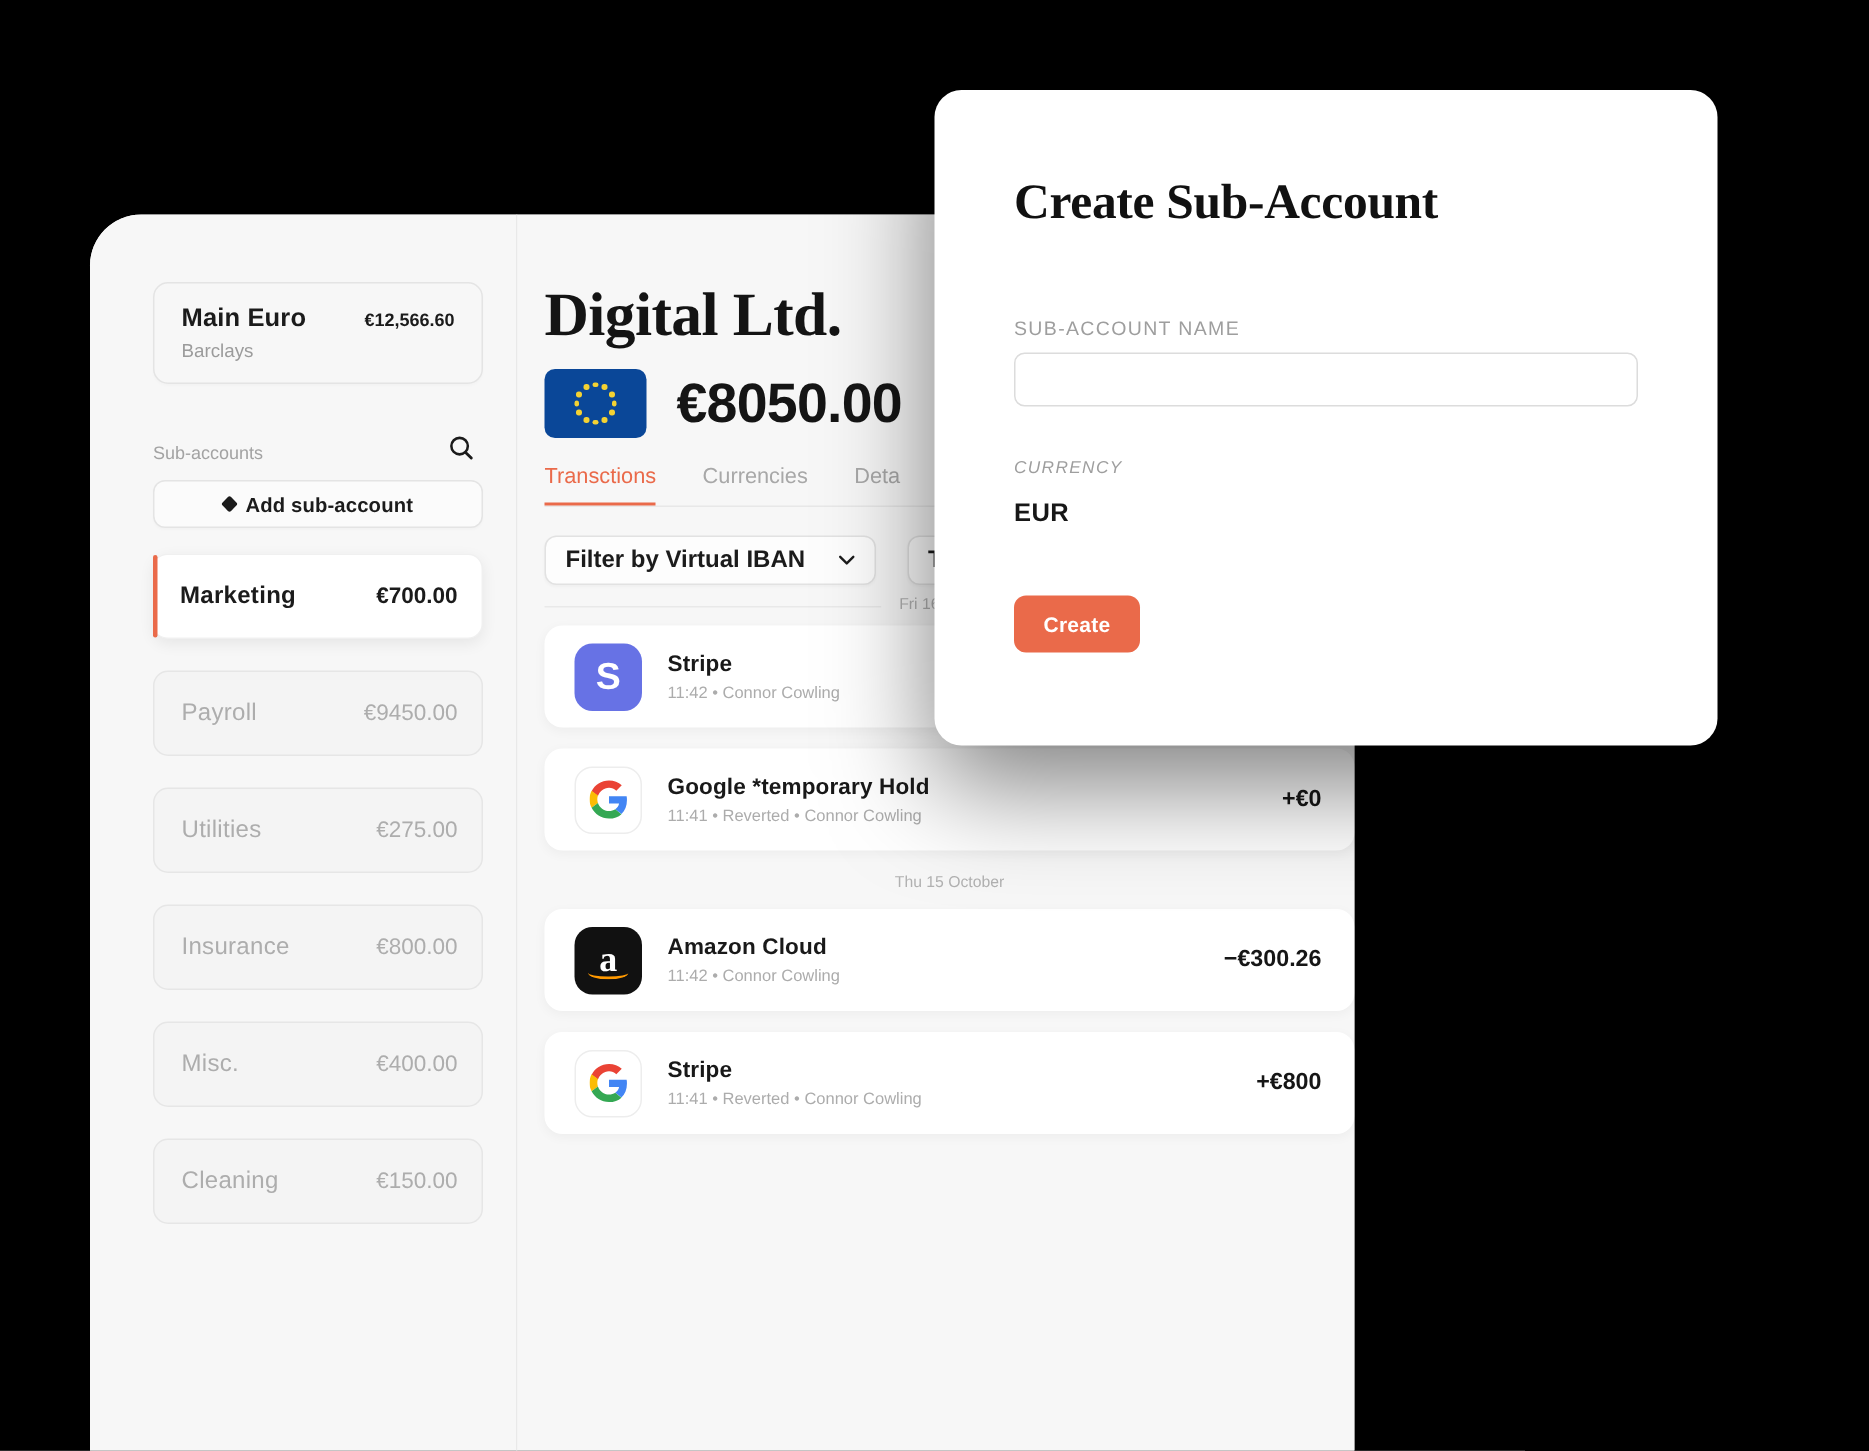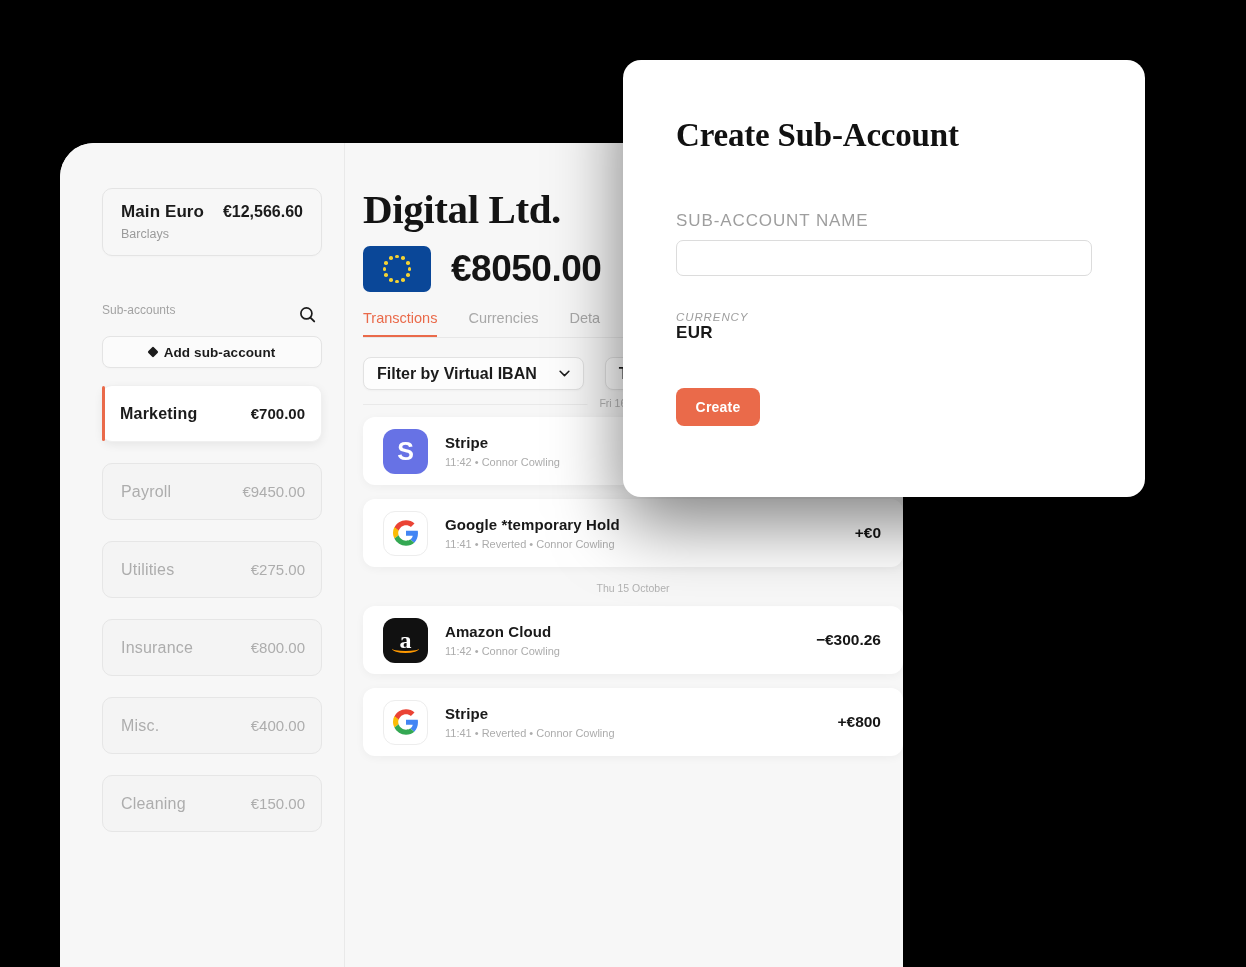--- a/index.html
+++ b/index.html
@@ -32,26 +32,26 @@
   }
   .main-account {
     background: #f7f7f7;
     border: 1px solid #e4e4e4;
     border-radius: 10px;
     padding: 13px 18px 14px 18px;
     box-shadow: 0 1px 2px rgba(0,0,0,0.02);
   }
   .ma-row { display: flex; align-items: baseline; justify-content: space-between; }
   .ma-name { font-size: 17px; font-weight: 700; color: #1b1b1b; letter-spacing: .1px; }
-  .ma-bal  { font-size: 16px; font-weight: 600; color: #1b1b1b; }
+  .ma-bal  { font-size: 12px; font-weight: 600; color: #1b1b1b; }
   .ma-sub  { margin-top: 5px; font-size: 12.5px; color: #9b9b9b; }
 
   .sub-head {
-    margin-top: 47px;
-    display: flex; align-items: flex-start; justify-content: space-between;
+    margin-top: 31px;
+    display: flex; align-items: flex-end; justify-content: space-between;
     padding-right: 4px;
   }
   .sub-head-label { font-size: 12px; color: #a3a3a3; }
   .search-btn {
     width: 22px; height: 22px;
     display: flex; align-items: center; justify-content: center;
     cursor: pointer;
   }
   .search-btn svg { display:block; }
 
@@ -185,31 +185,31 @@
     width: 522px; height: 437px;
     background: #ffffff; border-radius: 18px;
     box-shadow: 0 26px 70px rgba(0,0,0,0.5);
     padding: 57px 53px 0 53px;
   }
   .modal-title {
     font-family: "Liberation Serif", serif;
     font-size: 33px; font-weight: 700; color: #111111; letter-spacing: -0.2px;
   }
   .field-label {
-    margin-top: 57px; font-size: 17px; color: #9e9e9e; letter-spacing: 0.9px;
+    margin-top: 57px; font-size: 13px; color: #9e9e9e; letter-spacing: 0.9px;
   }
   .text-input {
     margin-top: 9px; width: 100%; height: 36px;
     border: 1px solid #dcdcdc; border-radius: 7px;
     background: #fff; padding: 0 12px;
     font-family: "Liberation Sans", sans-serif; font-size: 14px; color: #1b1b1b;
     outline: none;
   }
   .cur-label { margin-top: 35px; font-size: 11.5px; color: #9e9e9e; letter-spacing: 0.9px; font-style: italic; }
-  .cur-value { margin-top: 0; font-size: 17px; font-weight: 700; color: #171717; letter-spacing: .3px; }
+  .cur-value { margin-top: 14px; font-size: 17px; font-weight: 700; color: #171717; letter-spacing: .3px; }
   .create-btn {
     margin-top: 45px; width: 84px; height: 38px;
     background: #ea6a4a; border: none; border-radius: 8px;
     color: #ffffff; font-size: 14px; font-weight: 700;
     font-family: "Liberation Sans", sans-serif;
     cursor: pointer; letter-spacing: .2px;
   }
 </style>
 </head>
 <body>

